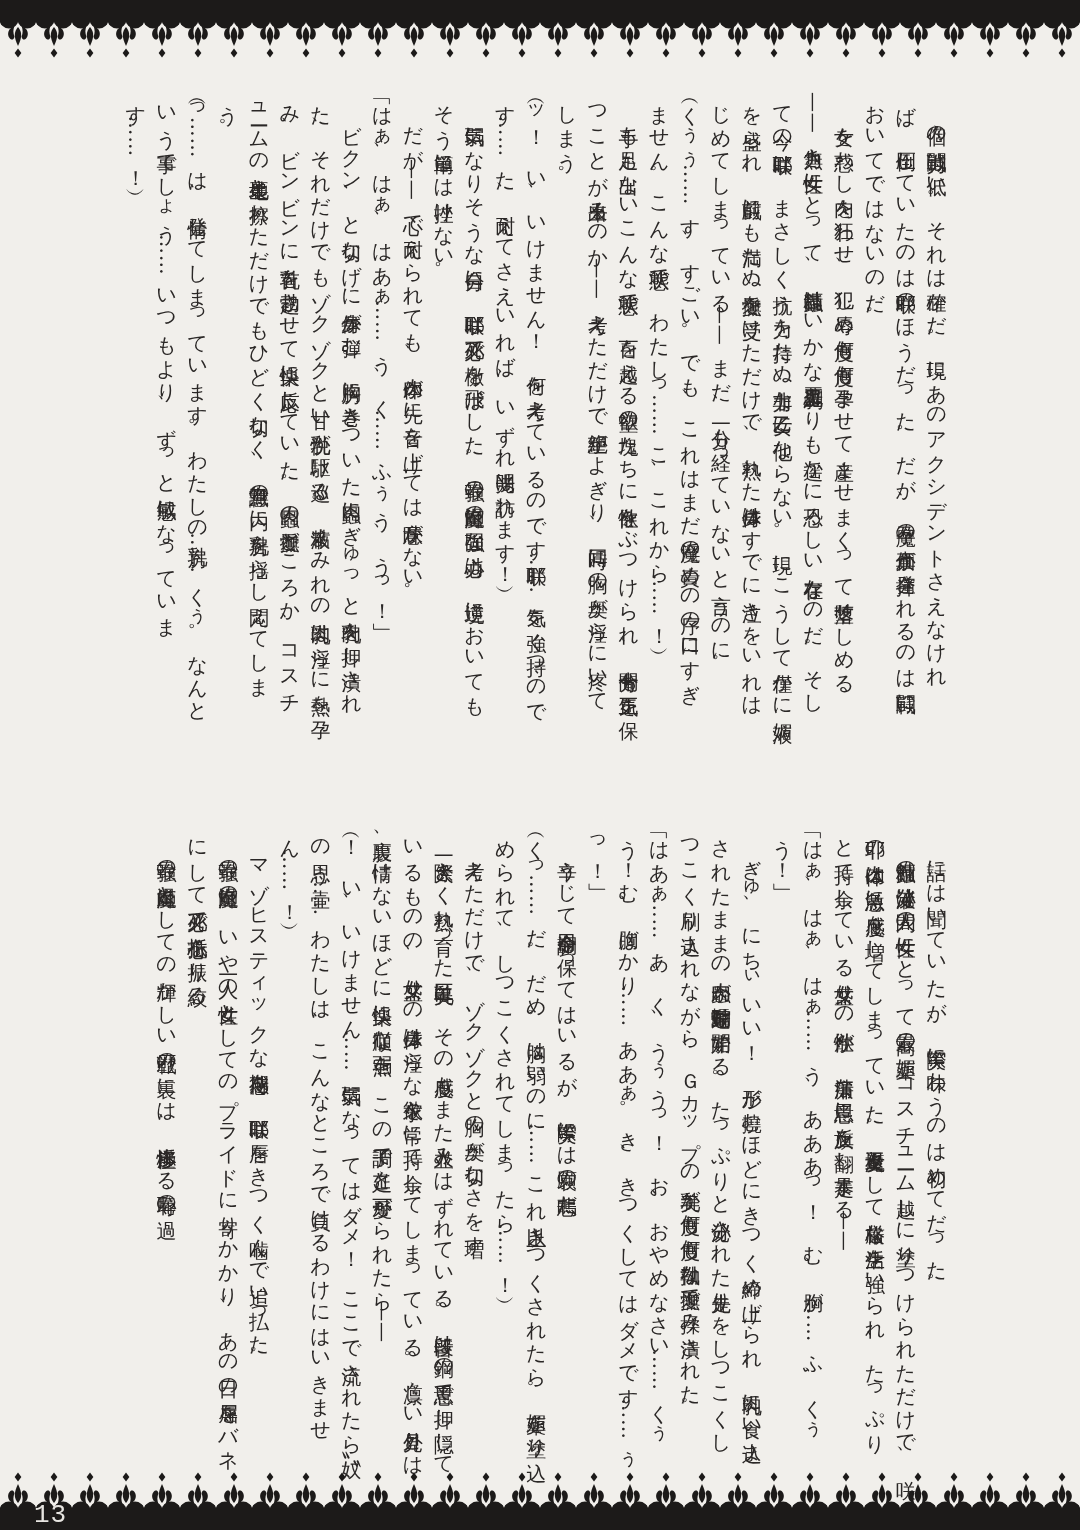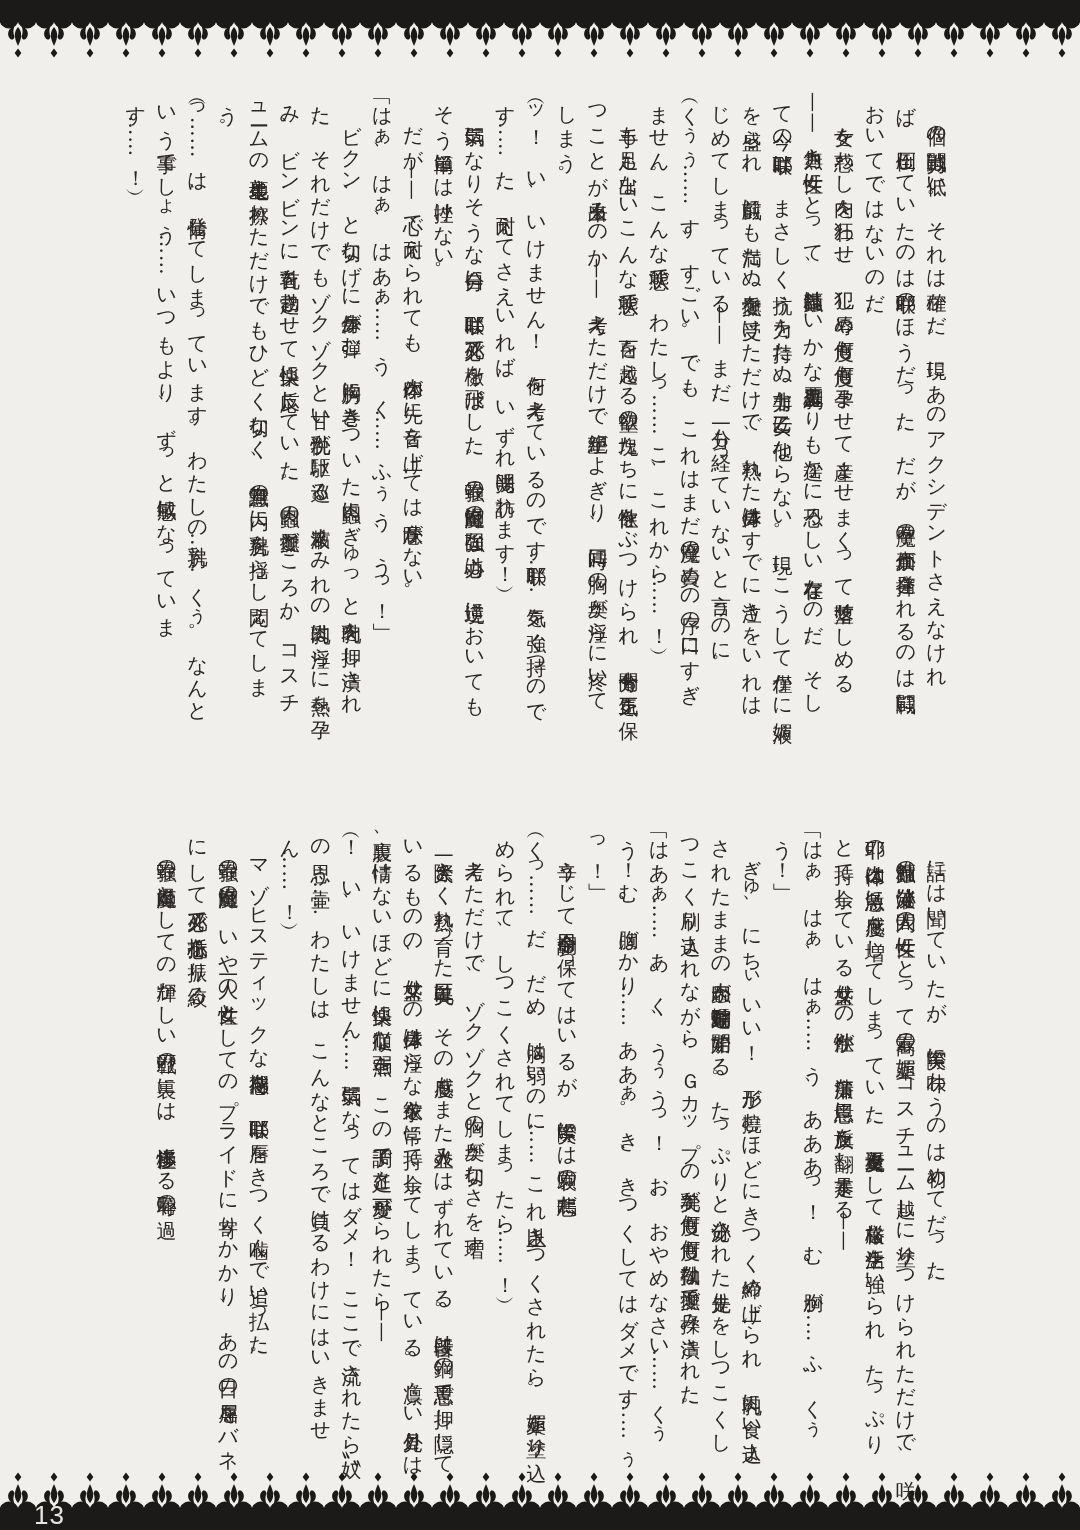--- a/index.html
+++ b/index.html
@@ -28,21 +28,21 @@
   }
   .vtext p { margin:0; }
   .vtext p.indent { text-indent:1em; }
   .block-top { top:92px; height:622px; }
   .block-bottom { top:826px; height:640px; }
 
   .page-number {
     position:absolute; left:34px; bottom:2px;
     color:#e7e5e1; font-size:26px; line-height:1;
     letter-spacing:1px; z-index:5;
-    font-family:Liberation Sans, sans-serif;
+    font-family:Liberation Mono, monospace;
   }
 </style>
 </head>
 <body>
 
 <div class="page">
 
   <svg class="border top" width="1080" height="60" viewBox="0 0 1080 60" preserveAspectRatio="none" aria-hidden="true">
     <defs>
       <pattern id="fleur-band" width="36" height="60" patternUnits="userSpaceOnUse">

